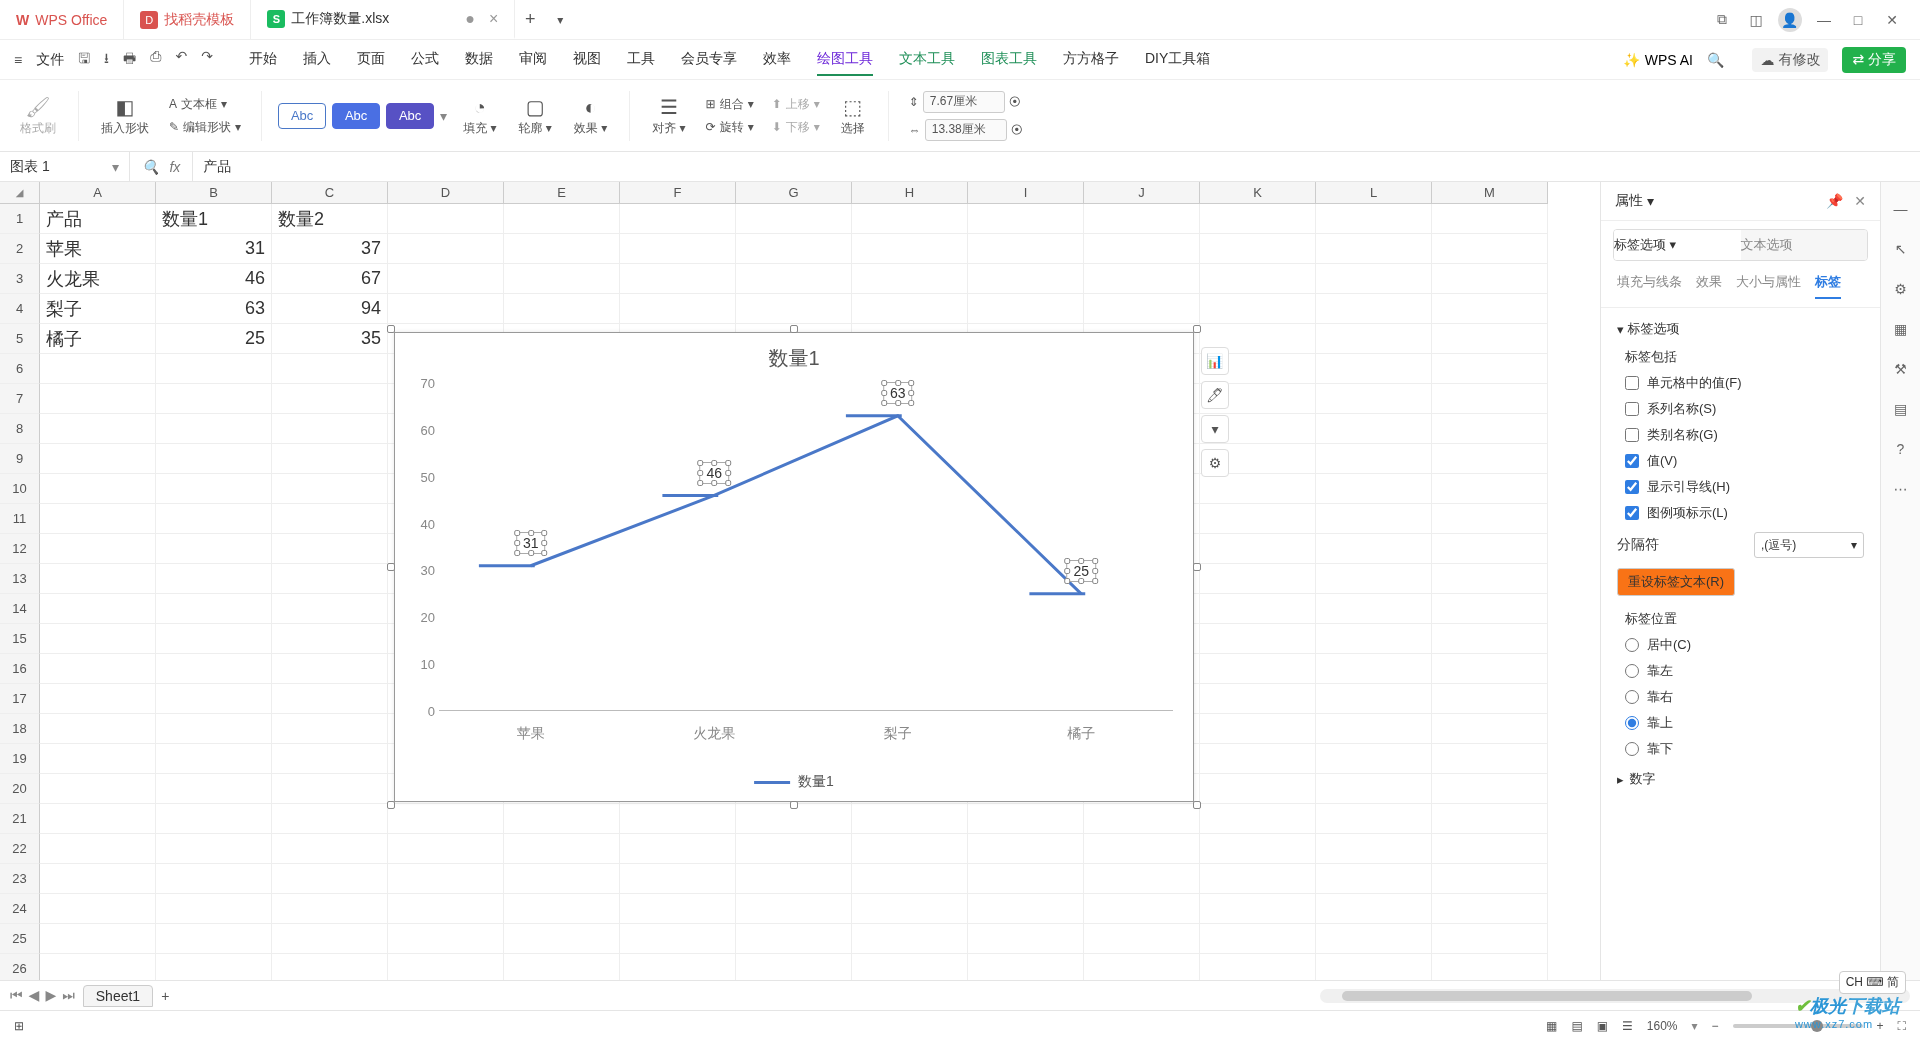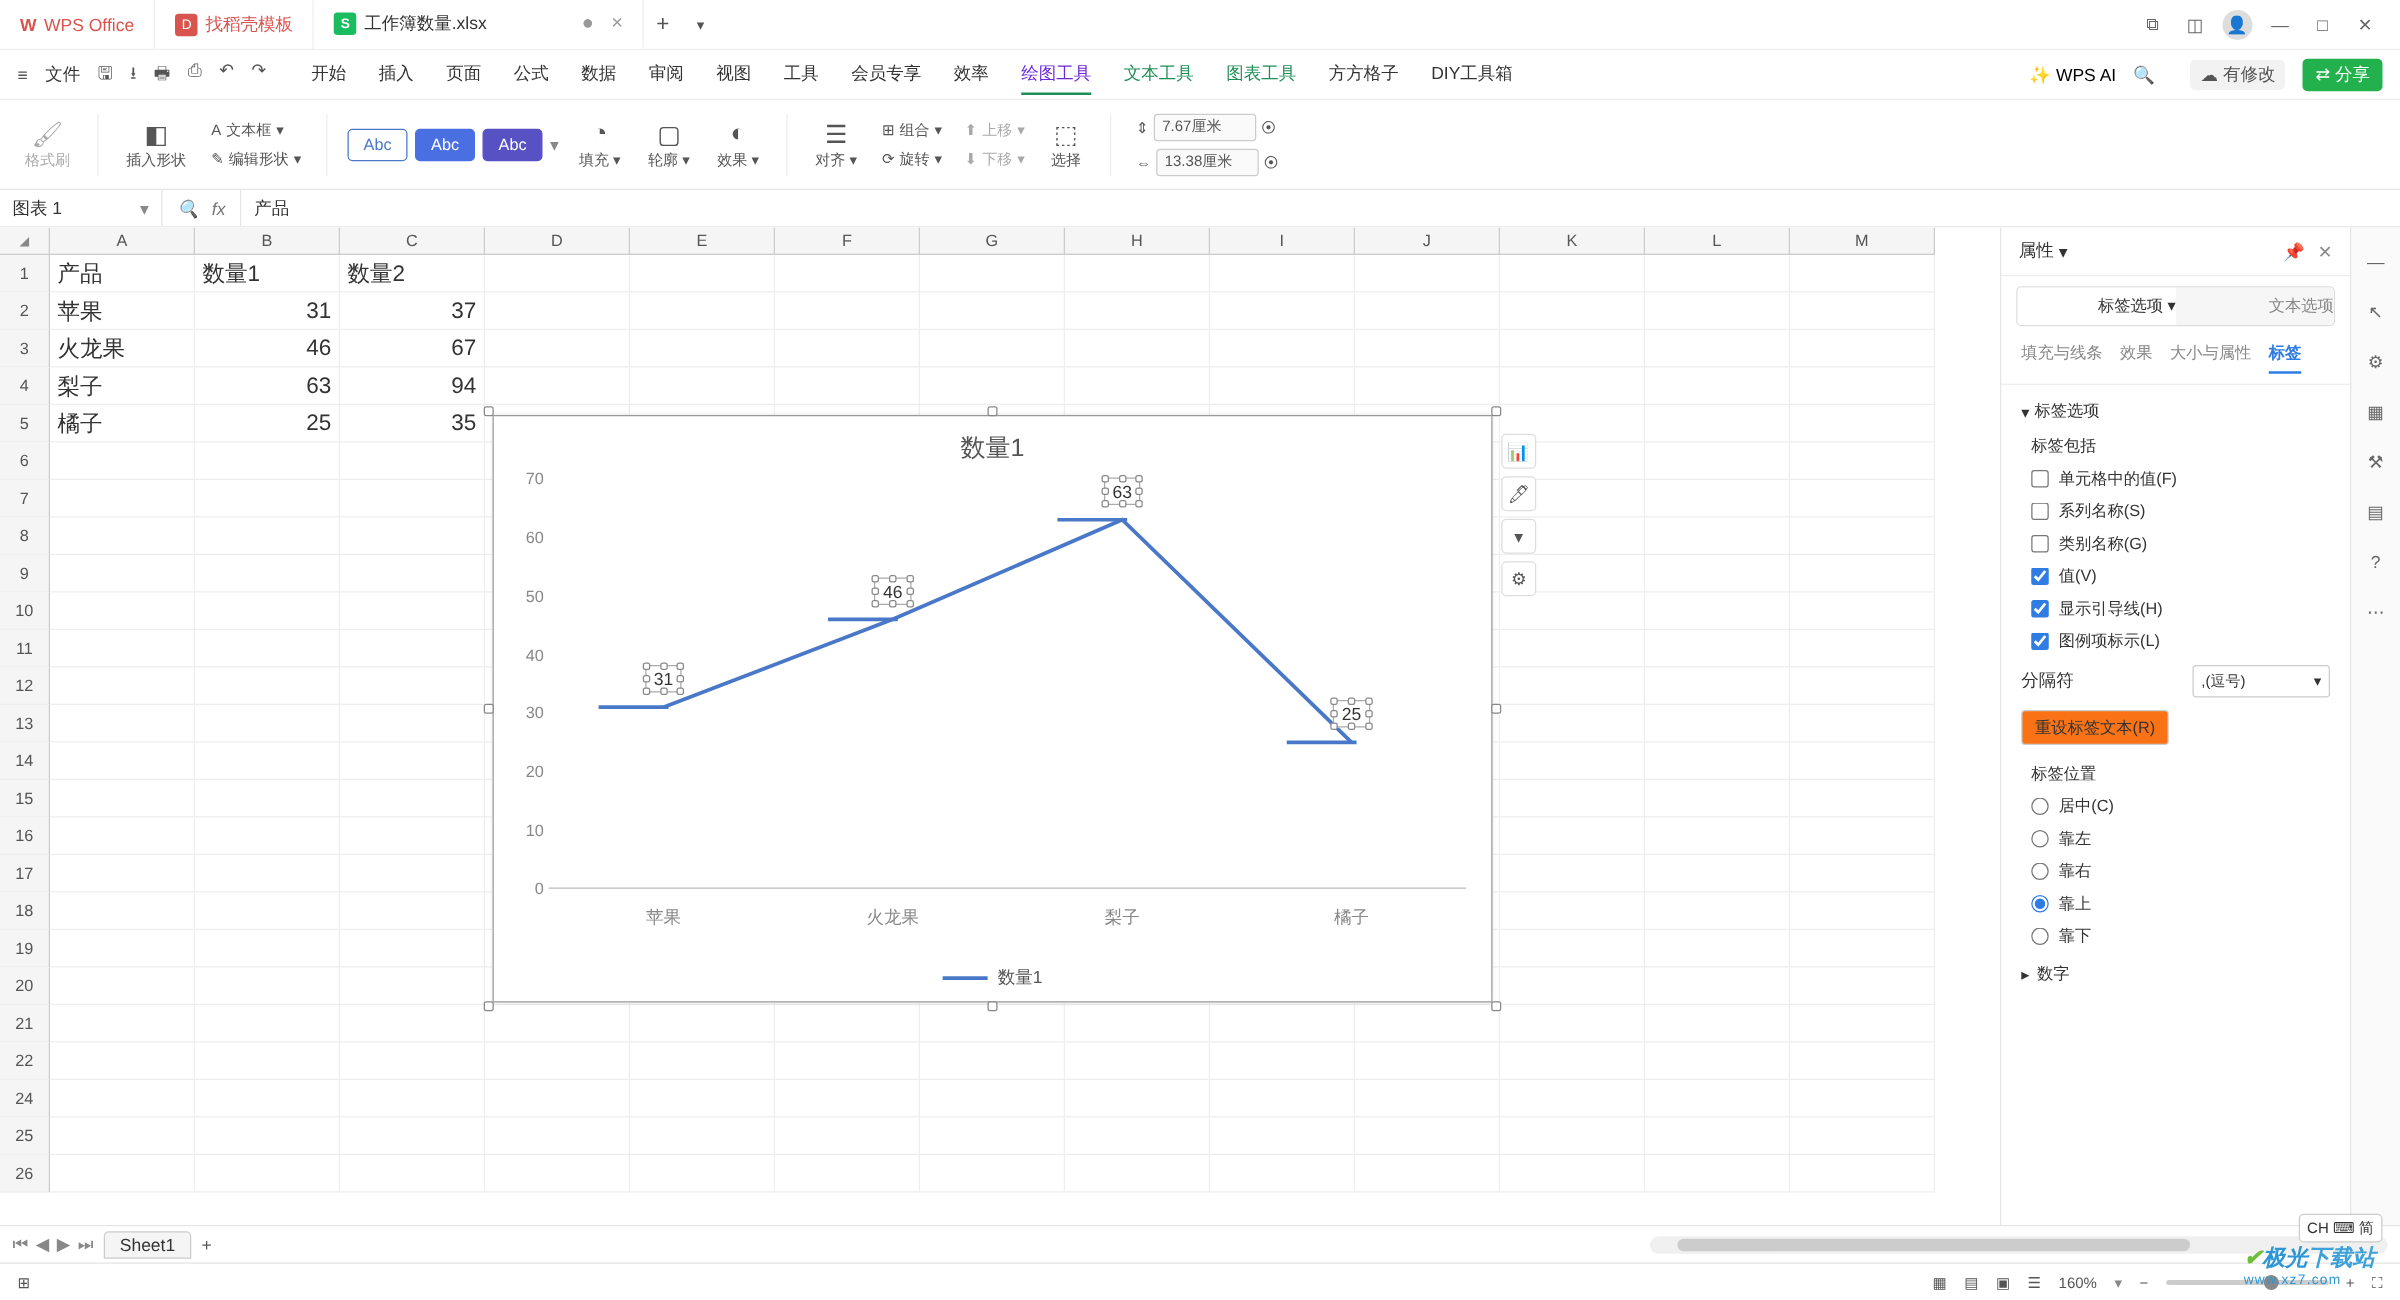--- a/index.html
+++ b/index.html
@@ -90,21 +90,21 @@
 .bot-border{position:absolute; left:0; right:0; bottom:0; height:1px; background:#bbb;}
 
 .chart-side-tools { position: absolute; right: -36px; top: 14px; display: flex; flex-direction: column; gap: 6px; }
 .side-tool { width: 28px; height: 28px; border: 1px solid #ddd; border-radius: 4px; display: flex; align-items: center; justify-content: center; cursor: pointer; background: #fff; color:#555;}
 
 
 .props-panel { width: 280px; background: #fff; border-left: 1px solid #e5e5e5; display: flex; flex-direction: column; overflow-y: auto; }
 .props-header { display: flex; align-items: center; justify-content: space-between; padding: 10px 14px; border-bottom: 1px solid #eee; }
 .props-title { color: #333; display:flex; align-items:center; gap:4px;}
 .sub-tabs { display: flex; margin: 8px 12px; border: 1px solid #ddd; border-radius: 4px; overflow: hidden; }
-.sub-tab { flex: 1; text-align: right; padding: 6px 0; font-size: 13px; cursor: pointer; }
+.sub-tab { flex: 1; text-align: left; padding: 6px 0; font-size: 13px; cursor: pointer; }
 .sub-tab.active { background: #fff; }
 .sub-tab.inactive { background: #f6f6f6; color: #888; }
 .prop-nav { display: flex; gap: 14px; padding: 4px 16px 8px; font-size: 13px; border-bottom: 1px solid #eee; }
 .prop-nav-item { color: #888; cursor: pointer; }
 .prop-nav-item.active { color: #2f7de2; border-bottom: 2px solid #2f7de2; padding-bottom: 6px; font-weight: bold; }
 .section { padding: 12px 16px 4px; }
 .sec-title { font-size: 13px; color: #333; margin-bottom: 10px; display:flex; align-items:center; gap:4px;}
 .check-row { display: flex; align-items: center; gap: 8px; margin: 8px 0; font-size: 13px; }
 .check-row input { width: 14px; height: 14px; }
 .sep-row { display: flex; align-items: center; justify-content: space-between; margin-top: 10px; }
@@ -637,20 +637,36 @@
           <div class="cell"></div>
           <div class="cell"></div>
           <div class="cell"></div>
           <div class="cell"></div>
           <div class="cell"></div>
           <div class="cell"></div>
           <div class="cell"></div>
         </div>
         <div class="row">
           <div class="row-head">22</div>
+          <div class="cell"></div>
+          <div class="cell"></div>
+          <div class="cell"></div>
+          <div class="cell"></div>
+          <div class="cell"></div>
+          <div class="cell"></div>
+          <div class="cell"></div>
+          <div class="cell"></div>
+          <div class="cell"></div>
+          <div class="cell"></div>
+          <div class="cell"></div>
+          <div class="cell"></div>
+          <div class="cell"></div>
+        </div>
+        <div class="row">
+          <div class="row-head">23</div>
           <div class="cell"></div>
           <div class="cell"></div>
           <div class="cell"></div>
           <div class="cell"></div>
           <div class="cell"></div>
           <div class="cell"></div>
           <div class="cell"></div>
           <div class="cell"></div>
           <div class="cell"></div>
           <div class="cell"></div>

